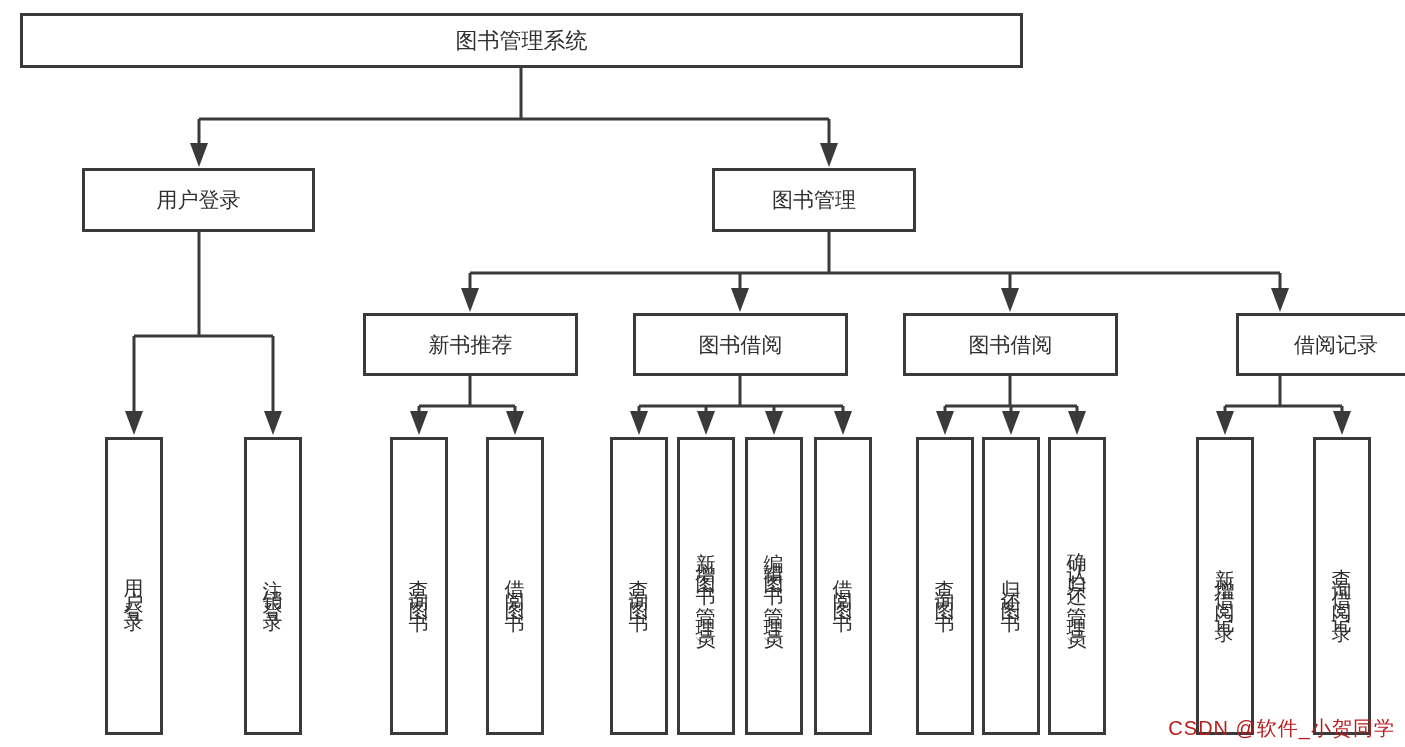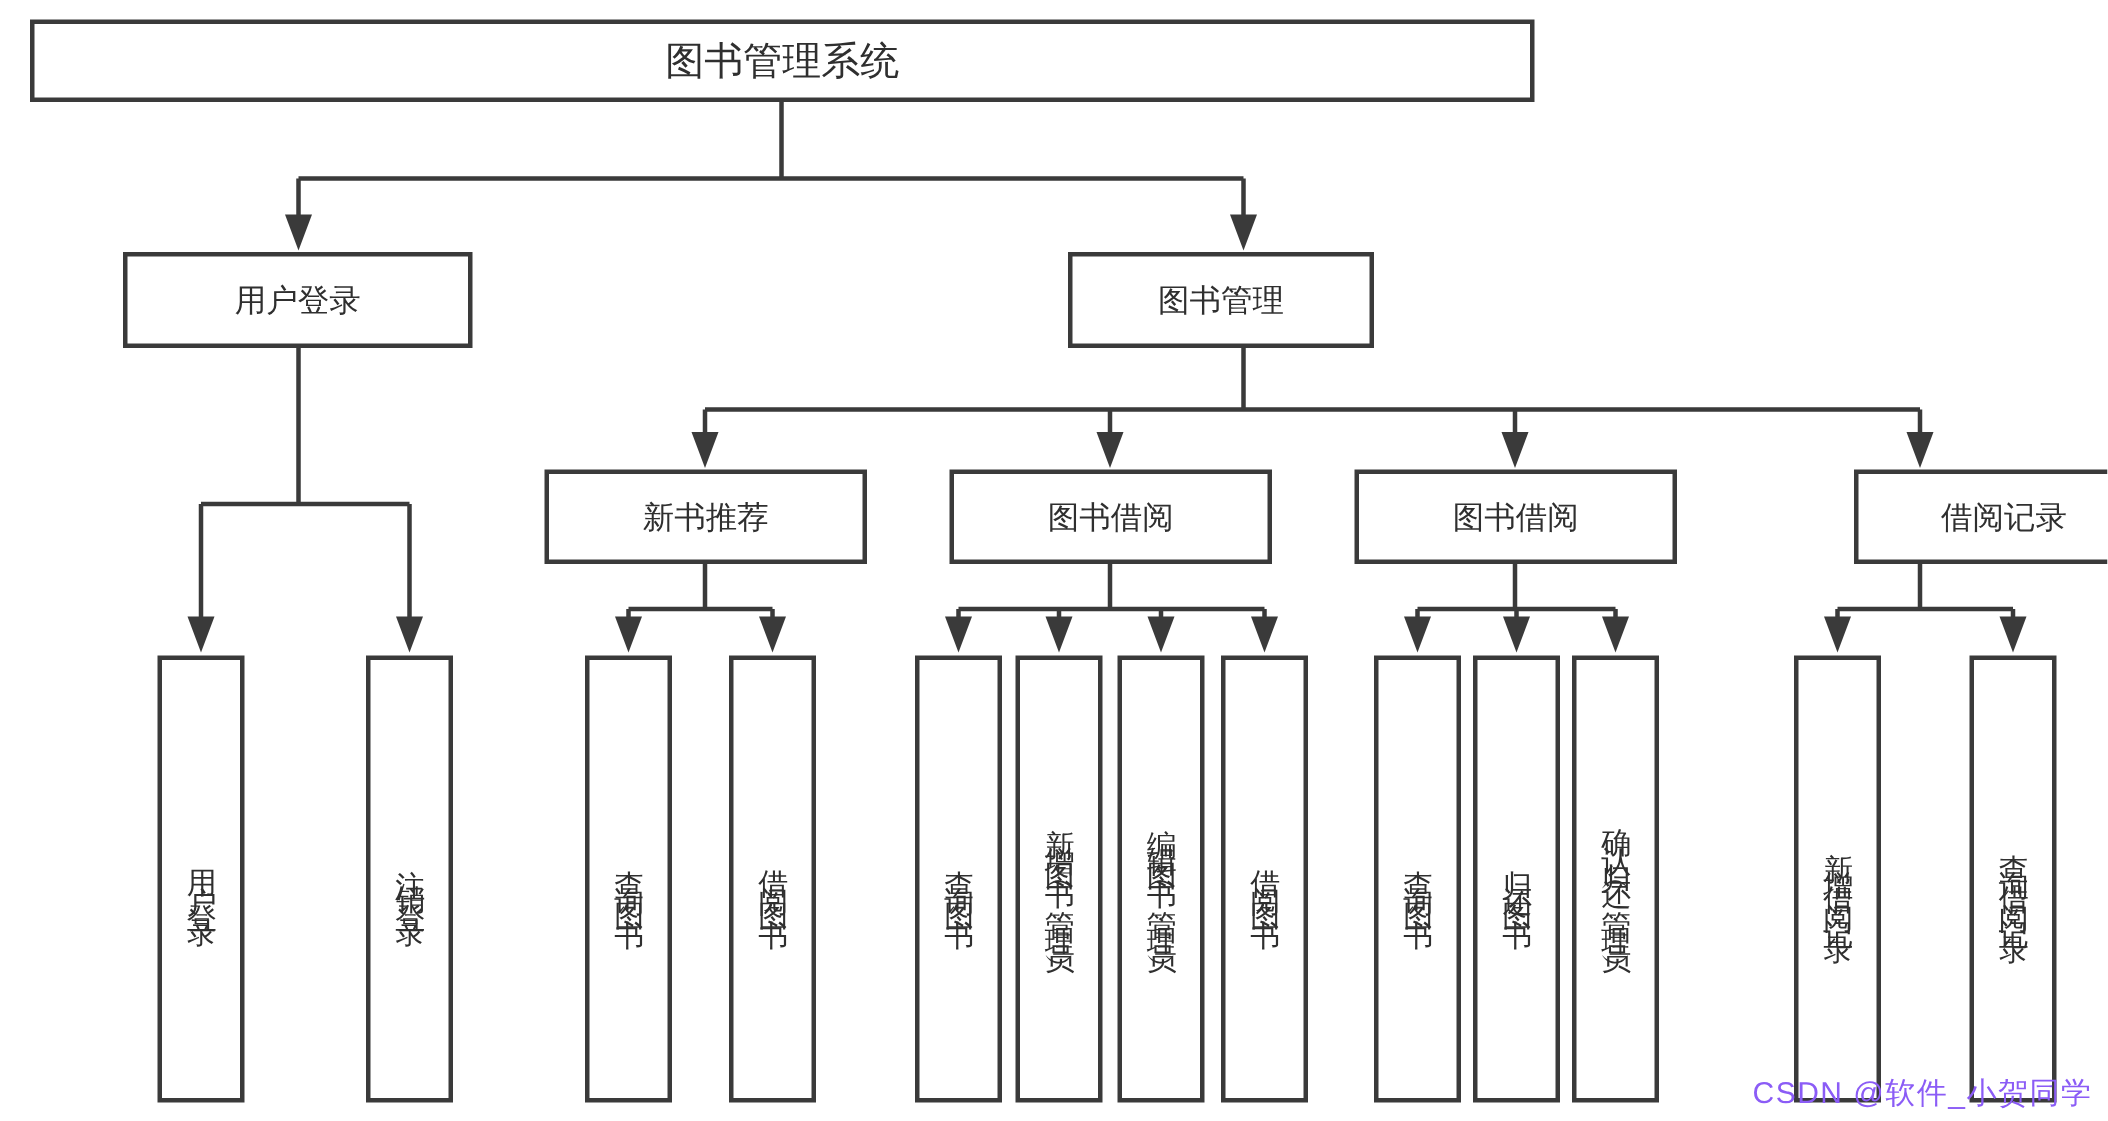--- a/index.html
+++ b/index.html
@@ -22,34 +22,34 @@
     box-sizing: border-box;
     background: #ffffff;
     border: 3px solid #3a3a3a;
     display: flex;
     align-items: center;
     justify-content: center;
     color: #2f2f2f;
     font-size: 21px;
     white-space: nowrap;
   }
-  .box.root { font-size: 26px; }
+  .box.root { font-size: 22px; }
   .vbox span {
     writing-mode: vertical-rl;
     text-orientation: mixed;
     letter-spacing: 11px;
     font-size: 20px;
     line-height: 1;
   }
   .watermark {
     position: absolute;
     right: 10px;
     bottom: 5px;
     font-size: 20px;
-    color: #8b5cf6;
+    color: #b91c1c;
     letter-spacing: 1px;
     z-index: 5;
     white-space: nowrap;
   }
 </style>
 </head>
 <body>
 
 <div class="stage">
 

